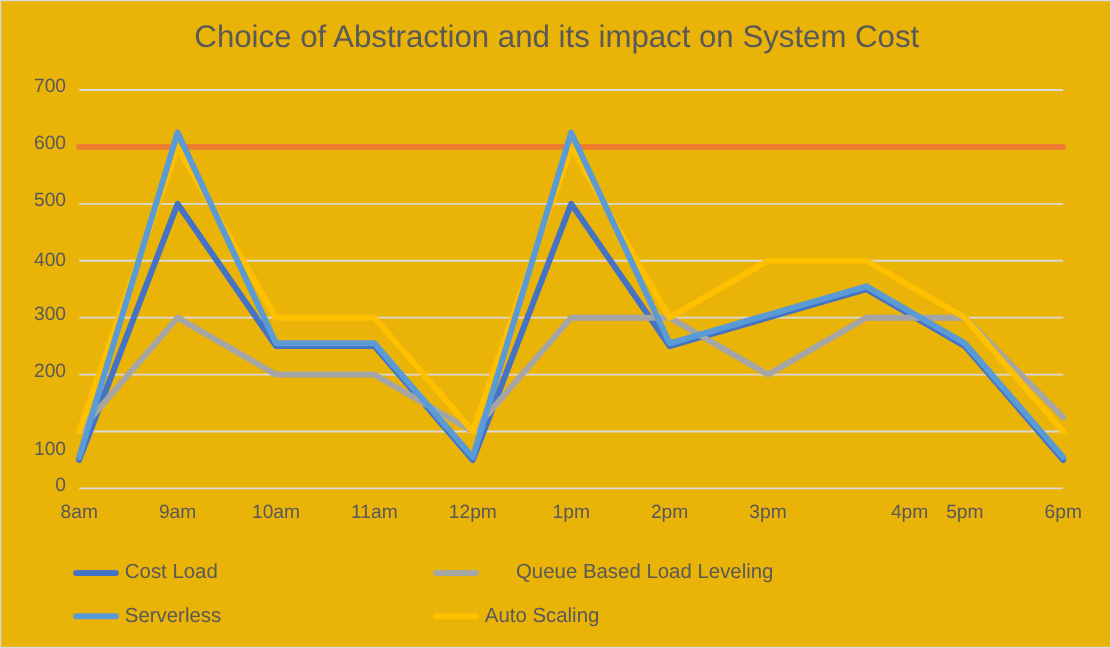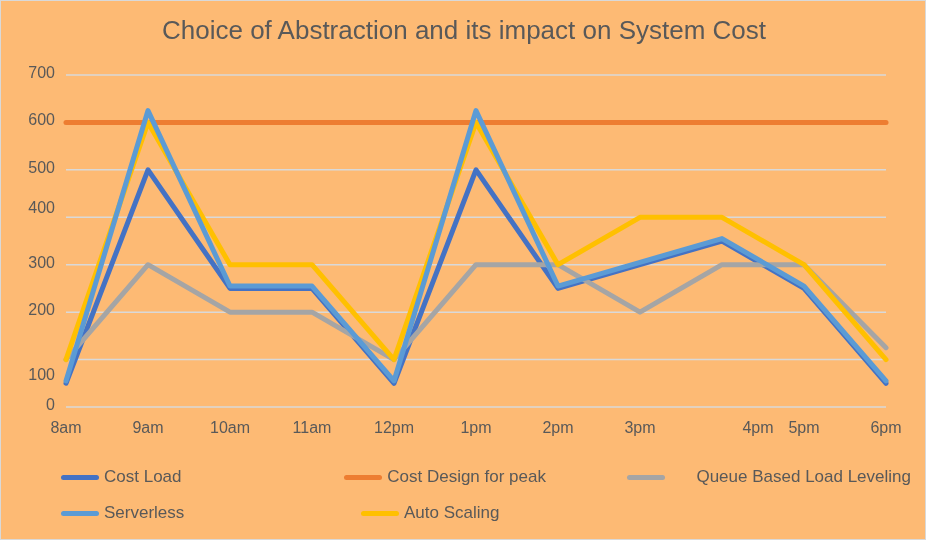--- a/index.html
+++ b/index.html
@@ -8,21 +8,21 @@
     padding: 0;
     background: #ffffff;
   }
   body {
     font-family: "Liberation Sans", sans-serif;
   }
   #chart-root {
     position: relative;
     width: 926px;
     height: 540px;
-    background: #fdba74;
+    background: #eab308;
     border: 1px solid #d9d9d9;
     box-sizing: border-box;
     overflow: hidden;
   }
   #chart-title {
     position: absolute;
     left: 0;
     top: 14px;
     width: 926px;
     text-align: center;
@@ -111,21 +111,21 @@
         <polyline points="65.00,358.57 147.00,121.43 229.00,263.71 311.00,263.71 393.00,358.57 475.00,121.43 557.00,263.71 639.00,216.29 721.00,216.29 803.00,263.71 885.00,358.57" fill="none" stroke="#FFC000" stroke-width="5" stroke-linecap="round" stroke-linejoin="round"></polyline>
         <polyline points="65.00,379.91 147.00,109.57 229.00,285.06 311.00,285.06 393.00,379.91 475.00,109.57 557.00,285.06 639.00,261.34 721.00,237.63 803.00,285.06 885.00,379.91" fill="none" stroke="#5B9BD5" stroke-width="5" stroke-linecap="round" stroke-linejoin="round"></polyline>
       </g>
   </svg>
 
   <div id="y-axis-labels">
       <div class="y-tick-label" style="left: 8px; top: 395px;">0</div>
       <div class="y-tick-label" style="left: 8px; top: 365px;">100</div>
       <div class="y-tick-label" style="left: 8px; top: 300.143px;">200</div>
       <div class="y-tick-label" style="left: 8px; top: 252.714px;">300</div>
-      <div class="y-tick-label" style="left: 8px; top: 198px;">400</div>
+      <div class="y-tick-label" style="left: 8px; top: 208px;">400</div>
       <div class="y-tick-label" style="left: 8px; top: 157.857px;">500</div>
       <div class="y-tick-label" style="left: 8px; top: 110.429px;">600</div>
       <div class="y-tick-label" style="left: 8px; top: 63px;">700</div>
     </div>
   <div id="x-axis-labels">
       <div class="x-tick-label" style="width: 70px; left: 30px;">8am</div>
       <div class="x-tick-label" style="width: 70px; left: 112px;">9am</div>
       <div class="x-tick-label" style="width: 70px; left: 194px;">10am</div>
       <div class="x-tick-label" style="width: 70px; left: 276px;">11am</div>
       <div class="x-tick-label" style="width: 70px; left: 358px;">12pm</div>
@@ -136,24 +136,20 @@
       <div class="x-tick-label" style="width: 70px; left: 768px;">5pm</div>
       <div class="x-tick-label" style="width: 70px; left: 850px;">6pm</div>
     </div>
 
   <div id="legend">
       <div class="legend-row">
         <div class="legend-item legend-slot-1">
           <span class="legend-swatch" style="background: rgb(68, 114, 196);"></span>
           <span class="legend-label">Cost Load</span>
         </div>
-        <div class="legend-item legend-slot-2">
-          <span class="legend-swatch" style="background: rgb(237, 125, 49);"></span>
-          <span class="legend-label">Cost Design for peak</span>
-        </div>
         <div class="legend-item legend-slot-3">
           <span class="legend-swatch" style="background: rgb(165, 165, 165);"></span>
           <span class="legend-label">Queue Based Load Leveling</span>
         </div>
       </div>
       <div class="legend-row">
         <div class="legend-item legend-slot-2">
           <span class="legend-swatch" style="background: rgb(91, 155, 213);"></span>
           <span class="legend-label">Serverless</span>
         </div>

